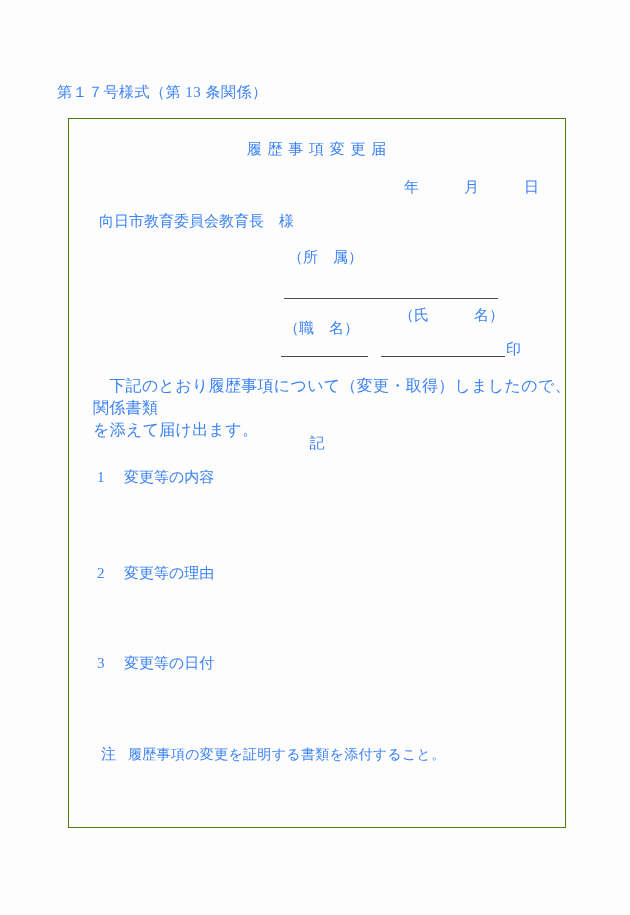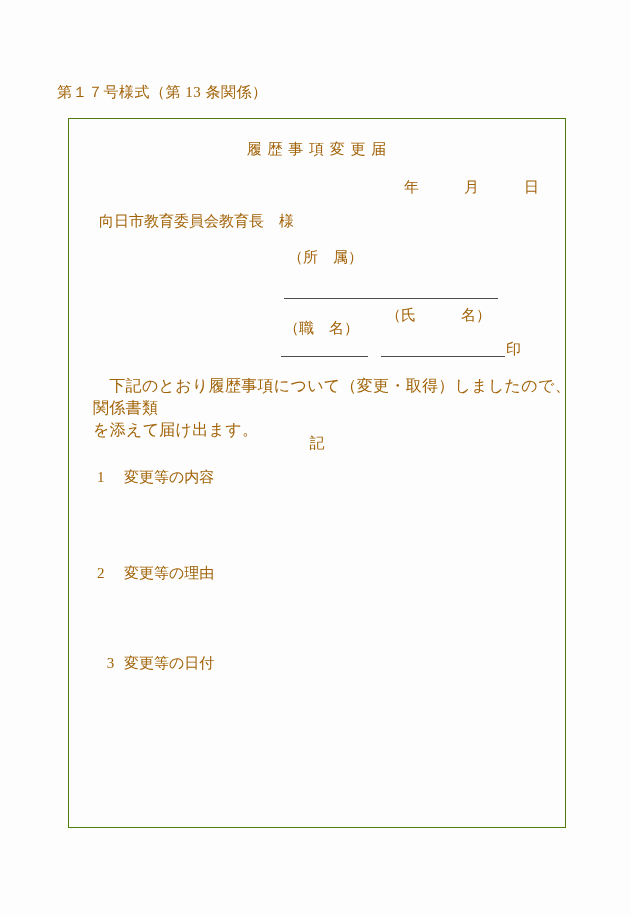--- a/index.html
+++ b/index.html
@@ -6,21 +6,21 @@
     margin: 0;
     padding: 0;
     background: #fdfdfd;
   }
   .page {
     position: relative;
     width: 630px;
     height: 915px;
     background: #fdfdfd;
     font-family: "Liberation Serif", "DejaVu Serif", serif;
-    color: #a16207;
+    color: #3b82f6;
     font-size: 15px;
     overflow: hidden;
   }
   .form-number {
     position: absolute;
     left: 57px;
     top: 83px;
     letter-spacing: 0.5px;
   }
   .form-box {
@@ -65,21 +65,21 @@
     border-top: 1px solid #4c4c4c;
   }
   .position-label {
     position: absolute;
     top: 200px;
     left: 215px;
   }
   .name-label {
     position: absolute;
     top: 187px;
-    left: 317px;
+    left: 330px;
   }
   .sig-line-left {
     position: absolute;
     top: 237px;
     left: 212px;
     width: 87px;
     height: 0;
     border-top: 1px solid #4c4c4c;
   }
   .sig-line-right {
@@ -116,21 +116,21 @@
   .list-item {
     position: absolute;
     left: 28px;
   }
   .list-item .num {
     display: inline-block;
     width: 27px;
   }
   .item-1 { top: 349px; }
   .item-2 { top: 445px; }
-  .item-3 { top: 535px; text-align: center; }
+  .item-3 { top: 535px; }
   .note-line {
     position: absolute;
     left: 32px;
     top: 626px;
     font-size: 14px;
     letter-spacing: 0.3px;
   }
   .note-line .num {
     display: inline-block;
     width: 27px;
@@ -176,15 +176,18 @@
     </div>
 
     <div class="list-item item-2">
       <span class="num">2</span><span>変更等の理由</span>
     </div>
 
     <div class="list-item item-3">
       <span class="num">3</span><span>変更等の日付</span>
     </div>
 
+    <div class="note-line">
+      <span class="num">注</span><span>履歴事項の変更を証明する書類を添付すること。</span>
+    </div>
 
   </div>
 </div>
 
 </body></html>

